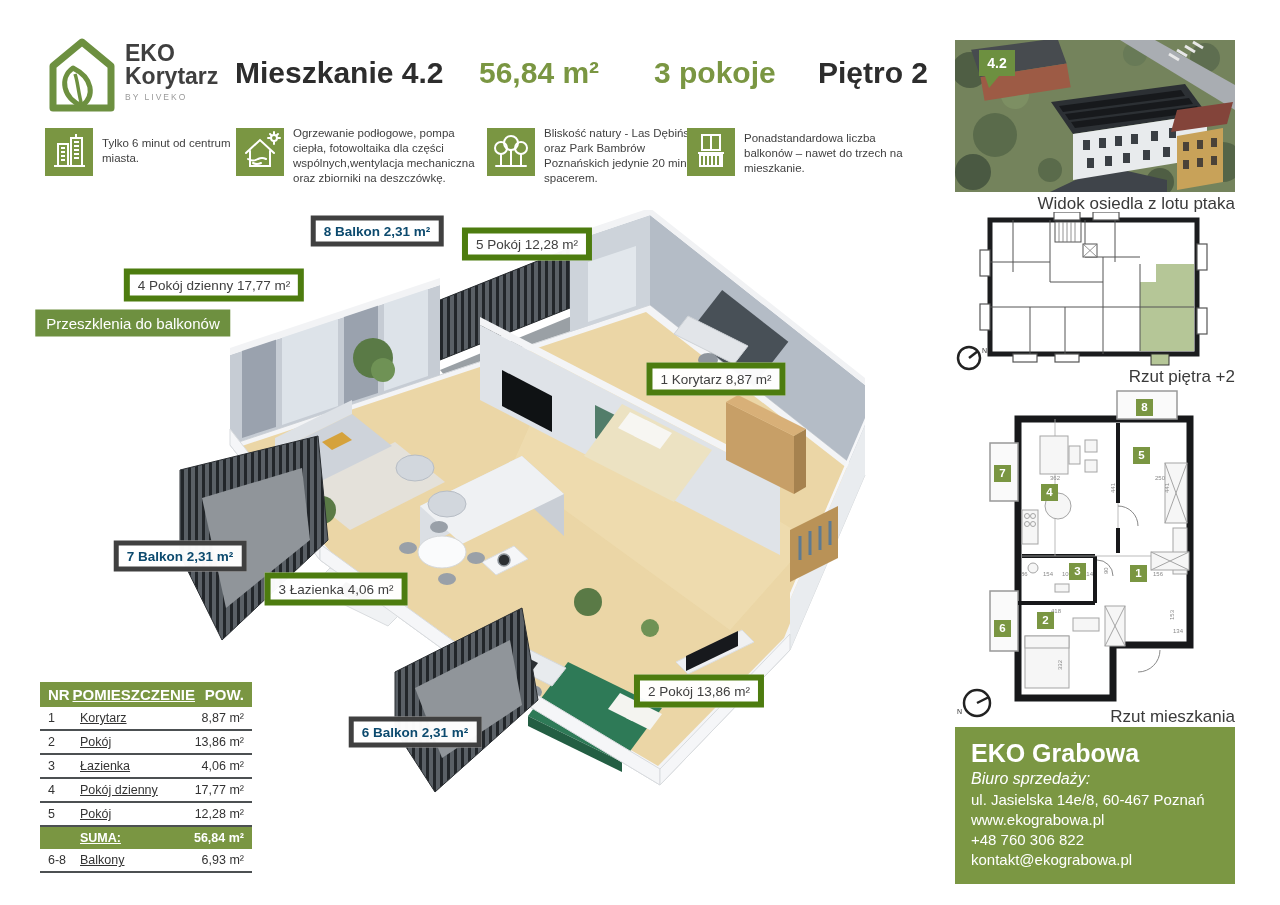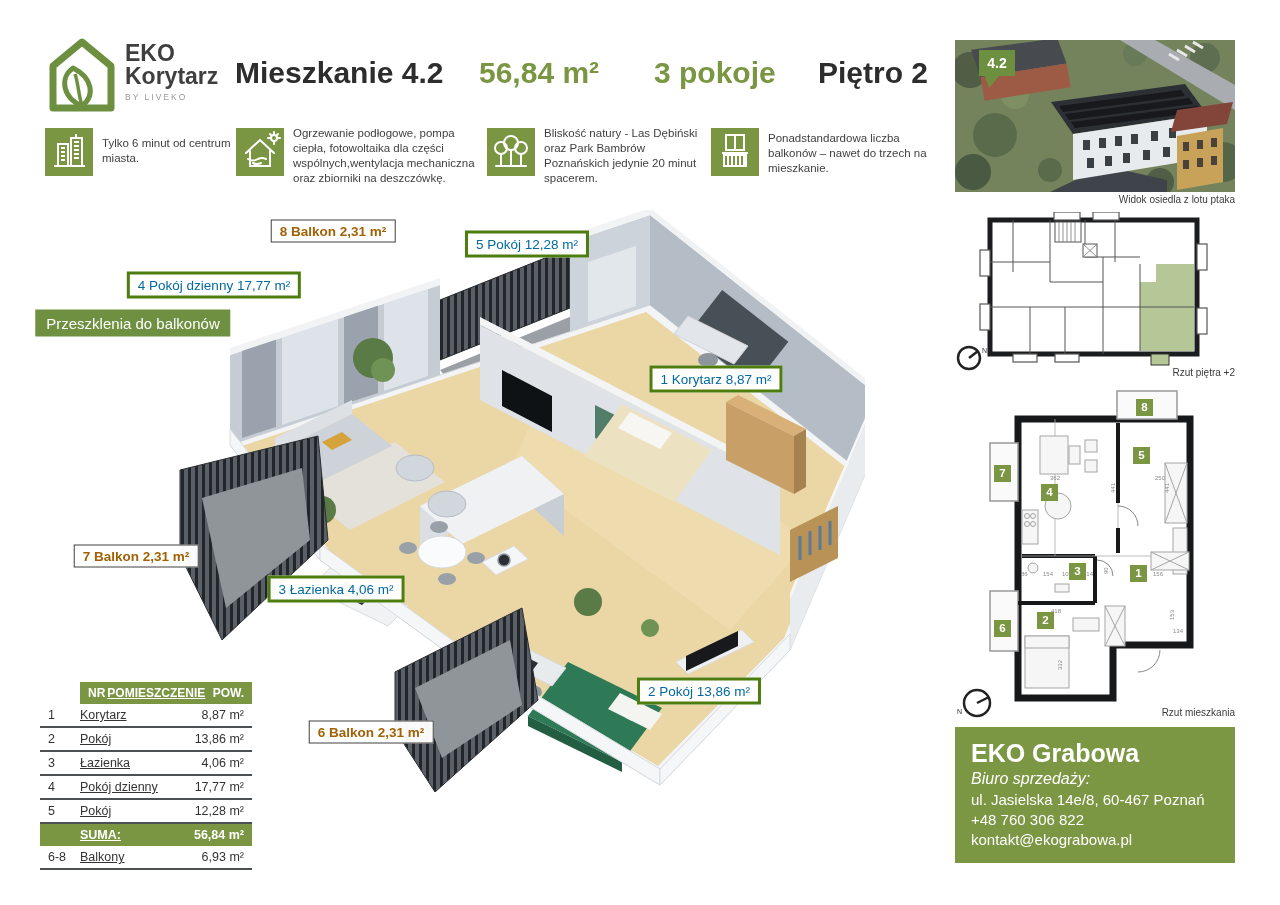--- a/index.html
+++ b/index.html
@@ -17,38 +17,38 @@
   .title{top:56px;font-weight:bold;font-size:30px;color:#2d2d2d;white-space:nowrap;text-align:right;}
   .title.green{color:#7a9642;}
   .t-apart{left:235px;} .t-area{left:479px;} .t-rooms{left:654px;} .t-floor{left:818px;}
   
   .feature{top:128px;height:50px;}
   .f-icon{position:absolute;left:0;top:0;width:48px;height:48px;background:#7a9642;}
   .f-text{position:absolute;left:48px;top:-2px;padding-left:9px;font-size:11.5px;line-height:1.3;color:#3f3f3f;}
   .f1{left:45px;width:190px;} .f1 .f-text{width:135px;top:8px;}
   .f2{left:236px;width:280px;} .f2 .f-text{width:198px;}
   .f3{left:487px;width:230px;} .f3 .f-text{width:168px;}
-  .f4{left:711px;width:230px;padding-left:8px;} .f4 .f-text{width:172px;top:3px;}
+  .f4{left:687px;width:230px;padding-left:8px;} .f4 .f-text{width:172px;top:3px;}
   
   .plan3d{left:90px;top:210px;width:800px;height:590px;}
   .scene{position:absolute;left:0;top:0;width:800px;height:590px;}
   .plan-label{position:absolute;transform:translate(-50%,-50%);background:rgba(255,255,255,.97);
     font-size:13.5px;white-space:nowrap;padding:3px 8px;}
-  .plan-label.muted{color:#0369a1;border:3px solid #4d7c0f;}
-  .plan-label.strong{color:#a16207;font-weight:bold;border:1px solid #404040;}
+  .plan-label.muted{color:#404040;border:6px solid #4d7c0f;}
+  .plan-label.strong{color:#0c4a6e;font-weight:bold;border:5px solid #404040;margin-left:44px;}
   .plan-label.green-tag{background:#6e9040;color:#fff;border:none;font-size:15px;padding:5px 11px;}
   
   .area-table{left:40px;top:682px;width:212px;font-size:12.5px;}
   .tr{display:flex;align-items:center;padding:4px 8px;border-bottom:2px solid #4c5052;color:#333;}
   .tr .c1{width:32px;} .tr .c2{flex:1;text-decoration:underline;} .tr .c3{width:64px;text-align:right;}
-  .tr.th{background:#7a9642;color:#fff;font-weight:bold;font-size:12px;border-bottom:none;margin-left:40px;}
+  .tr.th{background:#7a9642;color:#fff;font-weight:bold;font-size:15px;border-bottom:none;}
   .tr.sum{background:#7a9642;color:#fff;font-weight:bold;border-bottom:none;}
   
   .photo{left:955px;top:40px;width:280px;height:152px;}
-  .caption{width:280px;text-align:right;font-size:10px;color:#3a3a3a;}
+  .caption{width:280px;text-align:right;font-size:17px;color:#3a3a3a;}
   .cap-photo{left:955px;top:194px;}
   .cap-floor{left:955px;top:367px;}
   .cap-apart{left:955px;top:707px;}
   .floorplan{left:955px;top:212px;width:280px;height:160px;}
   .apartplan{left:955px;top:388px;width:280px;height:330px;}
   .apt-num{position:absolute;width:17px;height:17px;background:#7a9642;color:#fff;
     font-size:11.5px;font-weight:bold;text-align:center;line-height:17px;}
   .contact{left:955px;top:727px;width:280px;background:#7b9743;color:#fff;
     padding:13px 16px;box-sizing:border-box;}
   .contact .name{font-size:25px;font-weight:bold;line-height:1.1;margin-bottom:2px;}
@@ -489,15 +489,16 @@
   <div class="apt-num" style="left:39px;top:232px">6</div>
   <div class="apt-num" style="left:39px;top:77px">7</div>
   <div class="apt-num" style="left:181px;top:11px">8</div>
 </div>
 <div class="abs caption cap-apart">Rzut mieszkania</div>
 
 <div class="abs contact">
   <div class="name">EKO Grabowa</div>
   <div class="office">Biuro sprzedaży:</div>
   <div class="line">ul. Jasielska 14e/8, 60-467 Poznań</div>
+  <div class="line">www.ekograbowa.pl</div>
   <div class="line">+48 760 306 822</div>
   <div class="line">kontakt@ekograbowa.pl</div>
 </div>
 
 </body></html>

